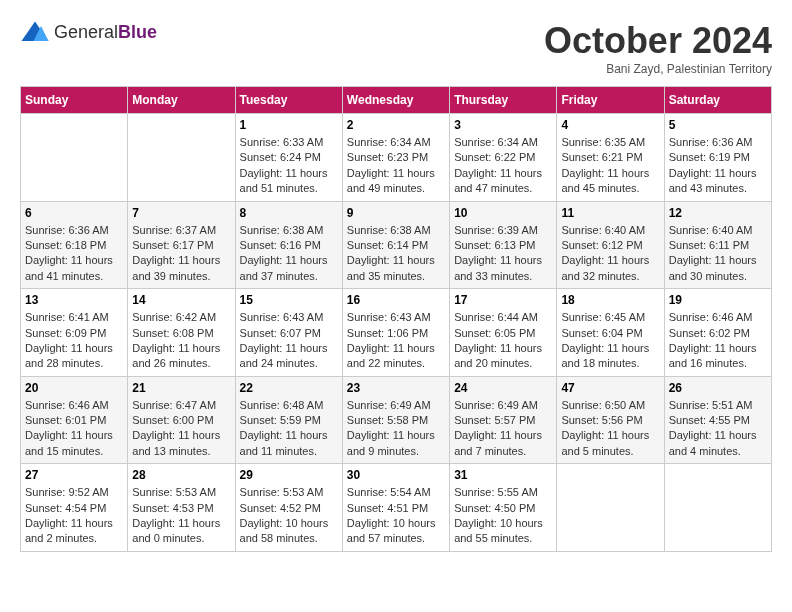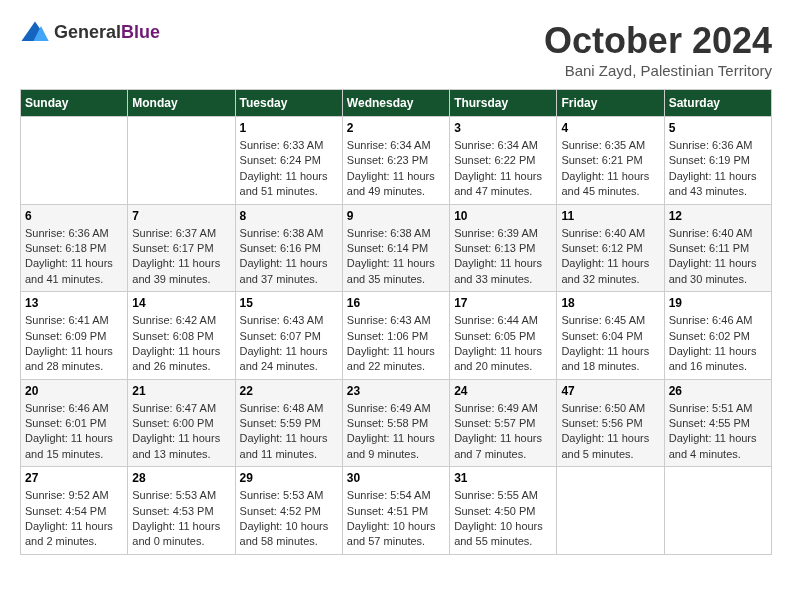--- a/index.html
+++ b/index.html
@@ -27,30 +27,30 @@
     }
     .title-block {
       text-align: right;
     }
     .month-title {
       font-size: 36px;
       font-weight: bold;
       color: #333;
     }
     .location-title {
-      font-size: 15px;
+      font-size: 12px;
       color: #555;
     }
     .calendar {
       width: 100%;
       border-collapse: collapse;
       font-size: 11px;
     }
     .calendar th {
-      background-color: #14532d;
+      background-color: #be185d;
       color: #fff;
       padding: 6px 4px;
       text-align: left;
       font-size: 12px;
       font-weight: bold;
       border: 1px solid #ccc;
     }
     .calendar td {
       border: 1px solid #ccc;
       vertical-align: top;
@@ -81,21 +81,21 @@
 <body>
 
 <div class="header">
   <div class="logo">
     <svg class="logo-icon" viewBox="0 0 40 32" xmlns="http://www.w3.org/2000/svg">
       <polygon points="20,2 38,28 2,28" fill="#1565c0"></polygon>
       <polygon points="28,8 38,28 18,28" fill="#42a5f5"></polygon>
     </svg>
     <div>
       <div style="display:flex; gap:0;">
-        <span style="font-size:18px; font-weight:bold; color:#333;">General</span>
+        <span style="font-size:18px; font-weight:normal; color:#333;">General</span>
         <span style="font-size:18px; font-weight:bold; color:#701a75;">Blue</span>
       </div>
     </div>
   </div>
   <div class="title-block">
     <div class="month-title">October 2024</div>
     <div class="location-title">Bani Zayd, Palestinian Territory</div>
   </div>
 </div>
 

